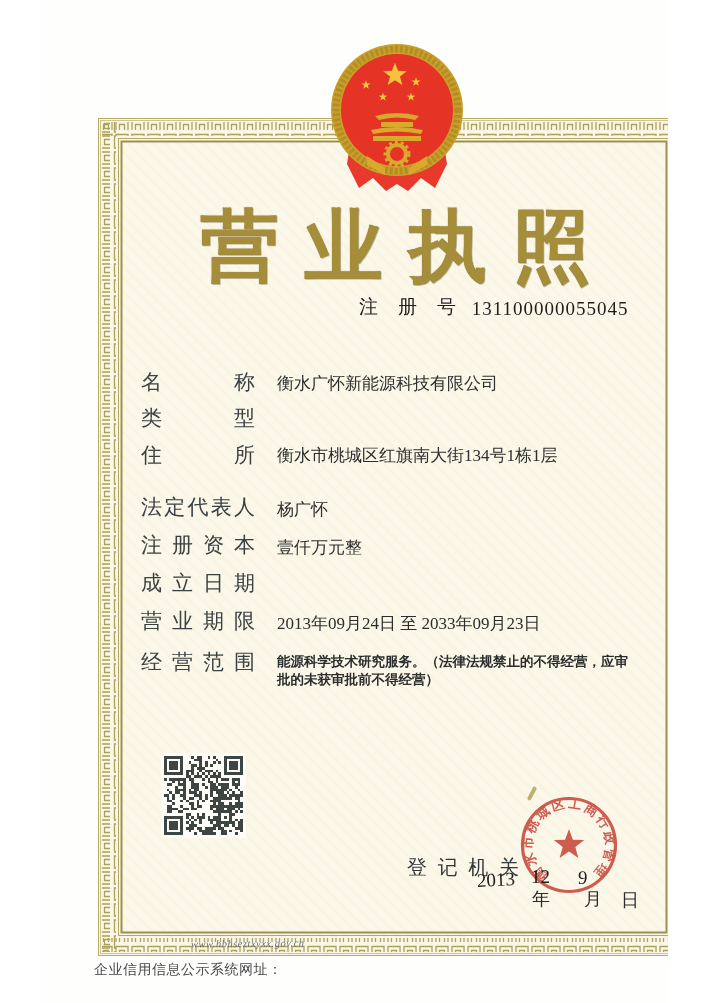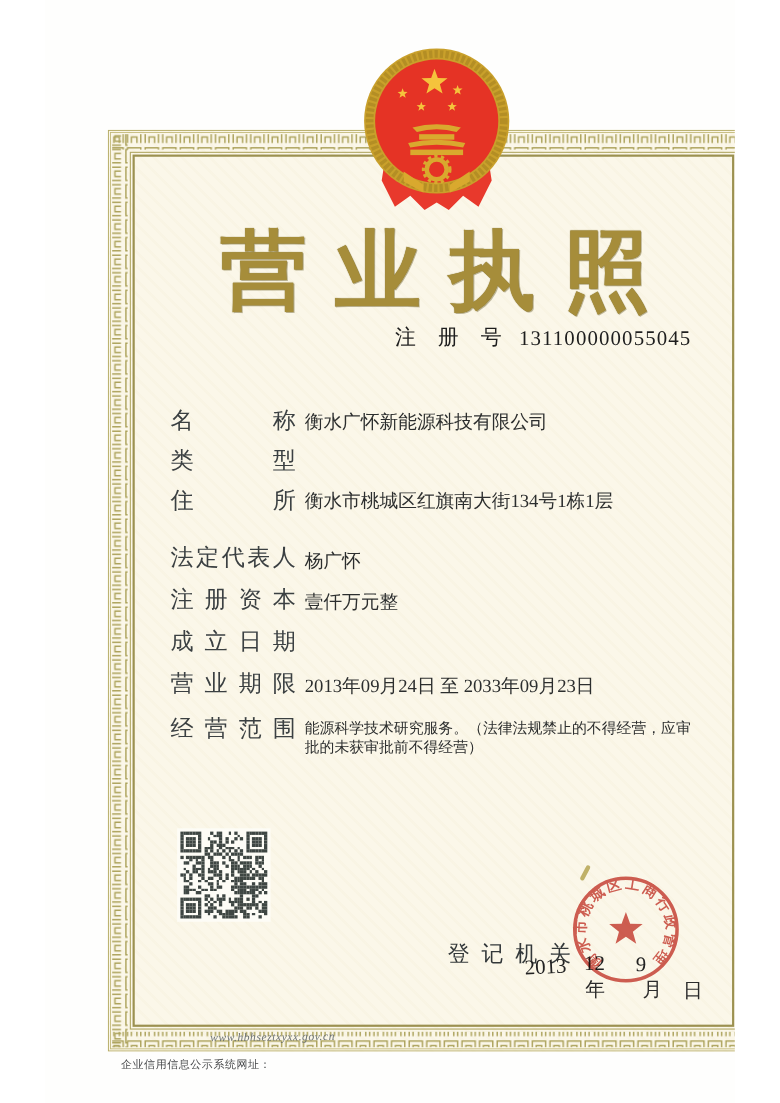--- a/index.html
+++ b/index.html
@@ -17,46 +17,46 @@
   .title { position:absolute; top:206px; left:0; width:709px; text-align:center;
            font-family:"Liberation Sans","DejaVu Sans",sans-serif; font-weight:bold;
            font-size:78px; line-height:1.05; color:#a68d3a; letter-spacing:26px; text-indent:26px;
            text-shadow:0 0 1px #77651f, 1px 1px 0 rgba(90,74,20,.35); }
 
   .reg-line { position:absolute; left:318px; top:294px; font-size:19px; color:#1e1e1e; white-space:nowrap; }
   .reg-label { display:inline-block; width:97px; text-align:justify; text-align-last:justify; text-justify:inter-character;
                font-family:"Liberation Sans","DejaVu Sans",sans-serif; font-weight:500; vertical-align:bottom; }
   .reg-number { margin-left:11px; letter-spacing:1px; font-family:"Liberation Serif",serif; }
 
-  .field-label { position:absolute; left:114px; width:114px; color:#3b4042;
-                 font-family:Liberation Serif, serif; font-weight:500;
+  .field-label { position:absolute; left:100px; width:114px; color:#3b4042;
+                 font-family:Liberation Sans, sans-serif; font-weight:500;
                  font-size:21px; line-height:24px; text-align:justify; text-align-last:justify; text-justify:inter-character; }
   .field-value { position:absolute; left:236px; width:392px; color:#2c2e2e;
                  font-size:17px; line-height:22px; white-space:nowrap; }
-  .field-value.small { font-size:13.5px; line-height:17.5px; white-space:normal; width:358px; }
+  .field-value.small { font-size:13.5px; line-height:17.5px; white-space:normal; width:358px;font-weight:bold; }
 
   .qr-wrap { position:absolute; left:120px; top:753px; width:85px; height:85px; background:#fdfcf6; padding:3px; }
   .qr { display:grid; grid-template-columns:repeat(29,1fr); grid-template-rows:repeat(29,1fr);
         width:79px; height:79px; }
   .qr .m { background:var(--qr,#3e4643); }
 
   .registry-label { position:absolute; left:366px; top:854px; width:112px; color:#33383a;
                     font-family:Liberation Mono, monospace; font-weight:500;
                     font-size:20px; text-align:justify; text-align-last:justify; text-justify:inter-character; }
   .date-digit { position:absolute; font-size:19px; color:#222; font-family:"Liberation Serif",serif; }
   .ymd { position:absolute; font-size:18px; color:#2b2b2b; }
 
   .seal { position:absolute; left:476px; top:793px; width:104px; height:104px;
           mix-blend-mode:multiply; opacity:.85; }
   .pen-mark { position:absolute; left:489px; top:786px; width:4px; height:15px; background:#b5a452;
               transform:rotate(28deg); border-radius:2px; opacity:.85; }
 
   .url-note { position:absolute; left:150px; top:938px; font-size:10.5px; font-style:italic;
               color:#5d646b; letter-spacing:.5px; transform:rotate(-.6deg); opacity:.9; }
-  .footer-left { position:absolute; left:69px; top:961px; font-size:10px; color:#46484a; letter-spacing:.5px;text-align:right; }
+  .footer-left { position:absolute; left:53px; top:961px; font-size:14px; color:#46484a; letter-spacing:.5px;text-align:right; }
   .footer-right { position:absolute; left:428px; top:959px; font-size:14.5px; color:#272727; letter-spacing:1px; }
 </style>
 </head>
 <body>
 
 <div id="page">
 
   <div class="paper"></div>
 
   <svg class="frame-svg" viewBox="0 0 592 838" aria-hidden="true">

